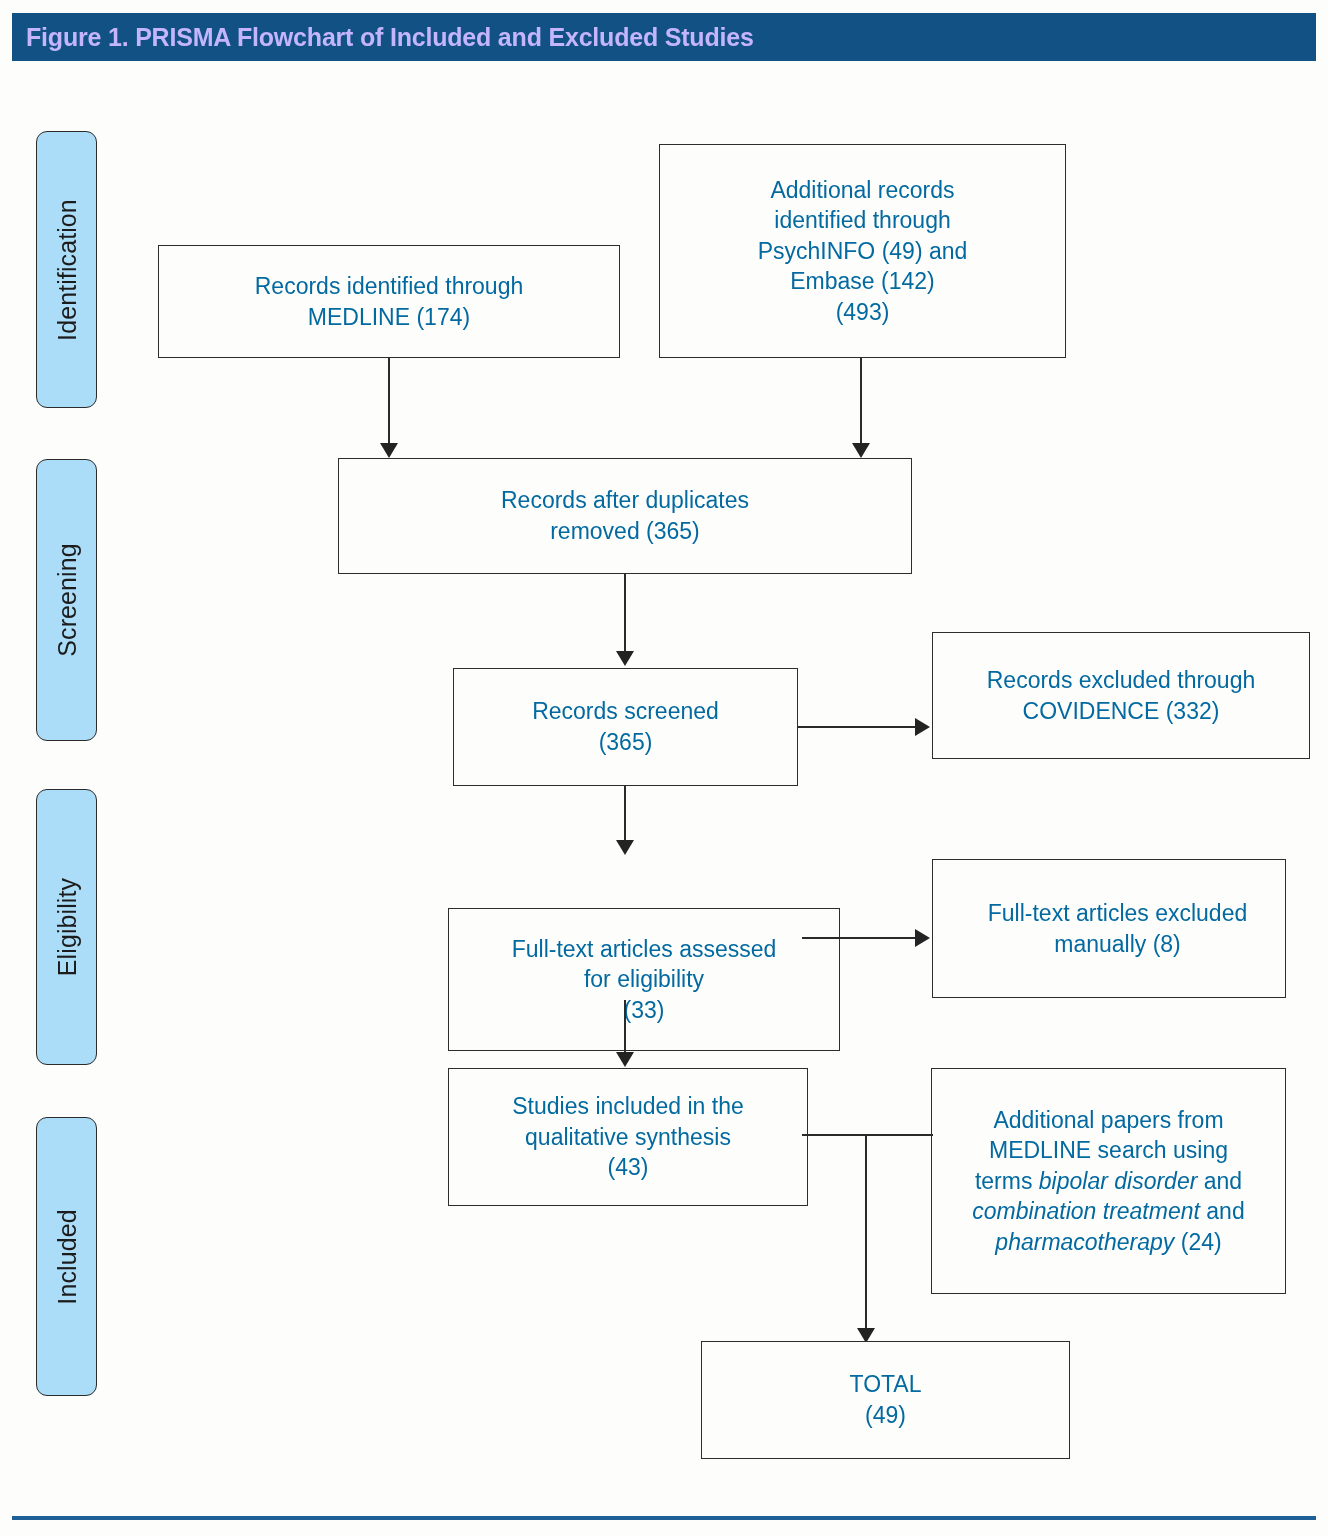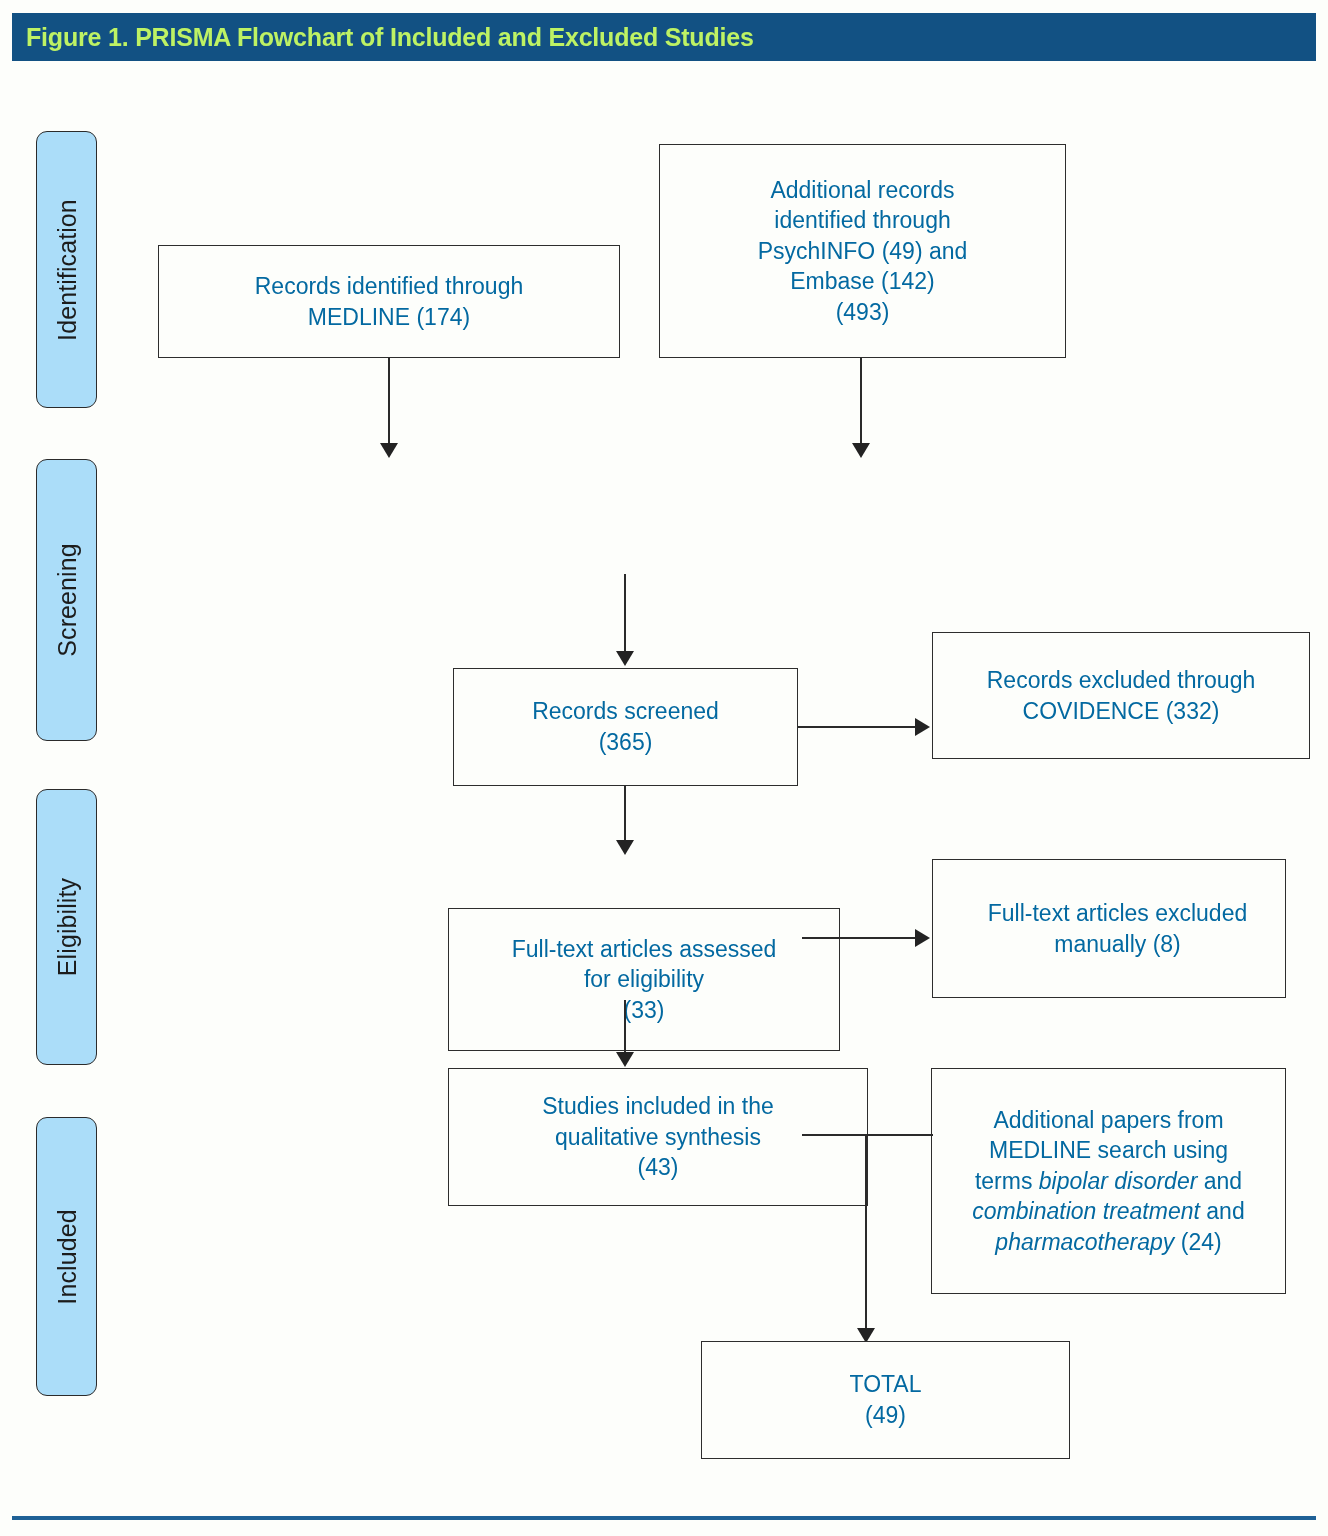--- a/index.html
+++ b/index.html
@@ -17,21 +17,21 @@
 
   
   #title-bar{
     position:absolute;
     left:12px; top:13px;
     width:1304px; height:48px;
     background:#125183;
     display:flex; align-items:center;
   }
   #title-text{
-    color:#bef264;
+    color:#c4b5fd;
     font-size:25px;
     font-weight:bold;
     letter-spacing:-0.2px;
     padding-left:14px;
     white-space:nowrap;
   }
 
   
   #footer-rule{
     position:absolute;
@@ -133,20 +133,26 @@
       <div>(493)</div>
     </div>
   </div>
 
   <div class="vline" style="left:388px;top:358px;height:87px;"></div>
   <div class="arrow-down" style="left:380px;top:443px;"></div>
 
   <div class="vline" style="left:860px;top:358px;height:87px;"></div>
   <div class="arrow-down" style="left:852px;top:443px;"></div>
 
+  <div class="box" style="left:338px;top:458px;width:574px;height:116px;">
+    <div class="inner">
+      <div>Records after duplicates</div>
+      <div>removed (365)</div>
+    </div>
+  </div>
 
   <div class="vline" style="left:624px;top:574px;height:79px;"></div>
   <div class="arrow-down" style="left:616px;top:651px;"></div>
 
   <div class="box" style="left:453px;top:668px;width:345px;height:118px;">
     <div class="inner">
       <div>Records screened</div>
       <div>(365)</div>
     </div>
   </div>
@@ -178,21 +184,21 @@
       <div>manually (8)</div>
     </div>
   </div>
 
   <div class="hline" style="left:802px;top:937px;width:115px;"></div>
   <div class="arrow-right" style="left:915px;top:929px;"></div>
 
   <div class="vline" style="left:624px;top:1000px;height:54px;"></div>
   <div class="arrow-down" style="left:616px;top:1052px;"></div>
 
-  <div class="box" style="left:448px;top:1068px;width:420px;height:138px;">
+  <div class="box" style="left:448px;top:1068px;width:360px;height:138px;">
     <div class="inner">
       <div>Studies included in the</div>
       <div>qualitative synthesis</div>
       <div>(43)</div>
     </div>
   </div>
 
   <div class="box" style="left:931px;top:1068px;width:355px;height:226px;">
     <div class="inner">
       <div>Additional papers from</div>

